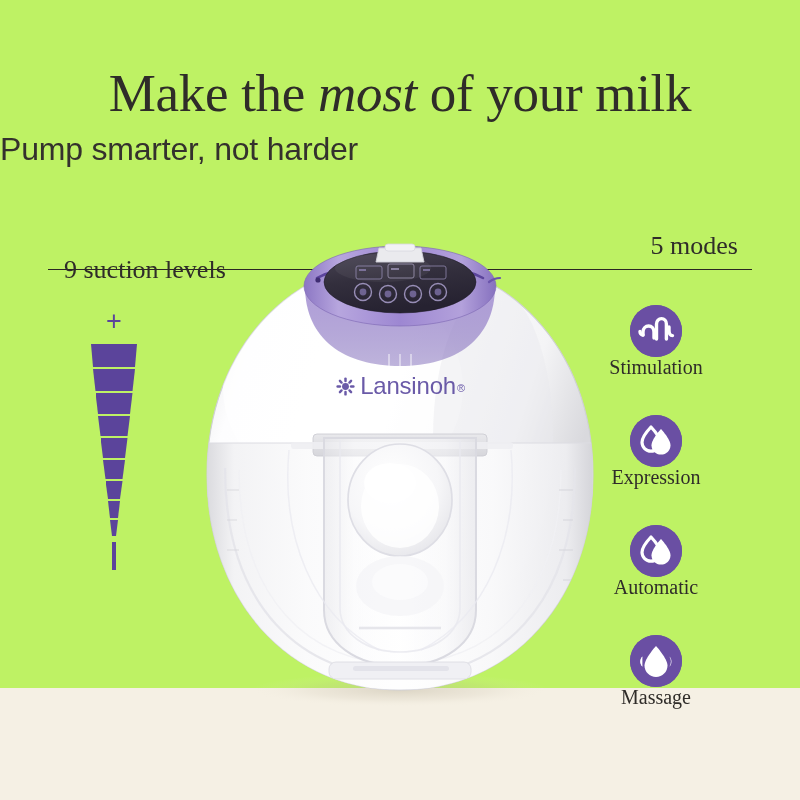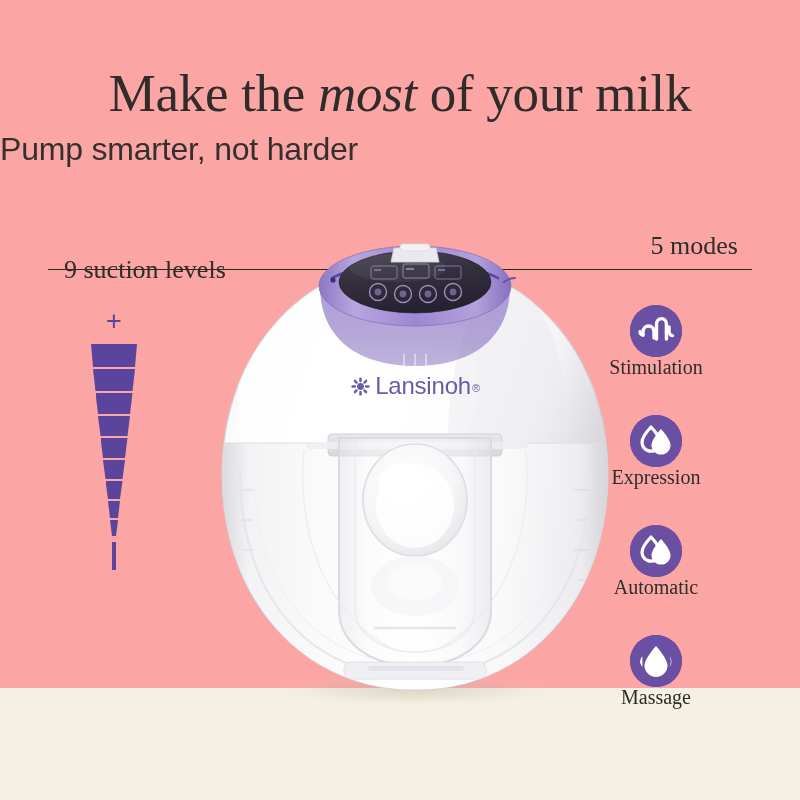--- a/index.html
+++ b/index.html
@@ -13,21 +13,21 @@
     overflow: hidden;
     background: #f5f0e4;
     font-family: "Liberation Sans", sans-serif;
     -webkit-font-smoothing: antialiased;
   }
 
   #stage {
     position: relative;
     width: 800px;
     height: 688px;
-    background: #fca5a5;
+    background: #bef264;
   }
 
   
   .headline {
     position: absolute;
     top: 66px;
     left: 0;
     width: 800px;
     text-align: center;
     font-family: "Liberation Serif", "DejaVu Serif", serif;
@@ -140,21 +140,21 @@
     font-family: "Liberation Serif", "DejaVu Serif", serif;
     font-size: 20px;
     color: #2f2c29;
     white-space: nowrap;
     line-height: 1;
   }
 
   
   .pump {
     position: absolute;
-    left: 208px;
+    left: 193px;
     top: 238px;
     width: 415px;
     height: 470px;
   }
   .pump svg { display: block; }
   .pump .logo {
     position: absolute;
     left: 0;
     top: 136px;
     width: 415px;

